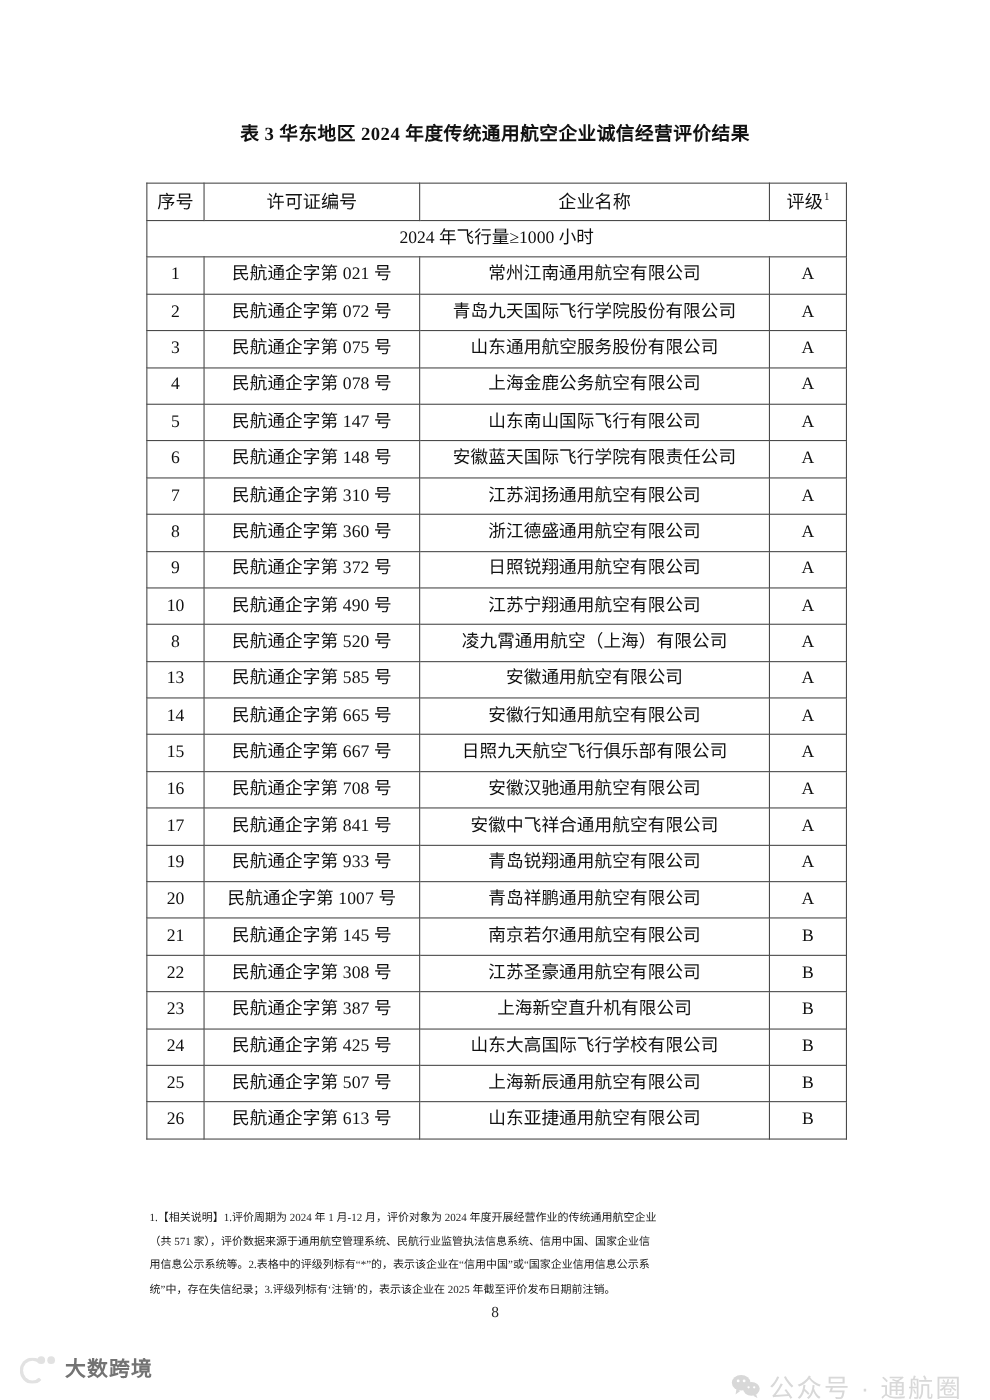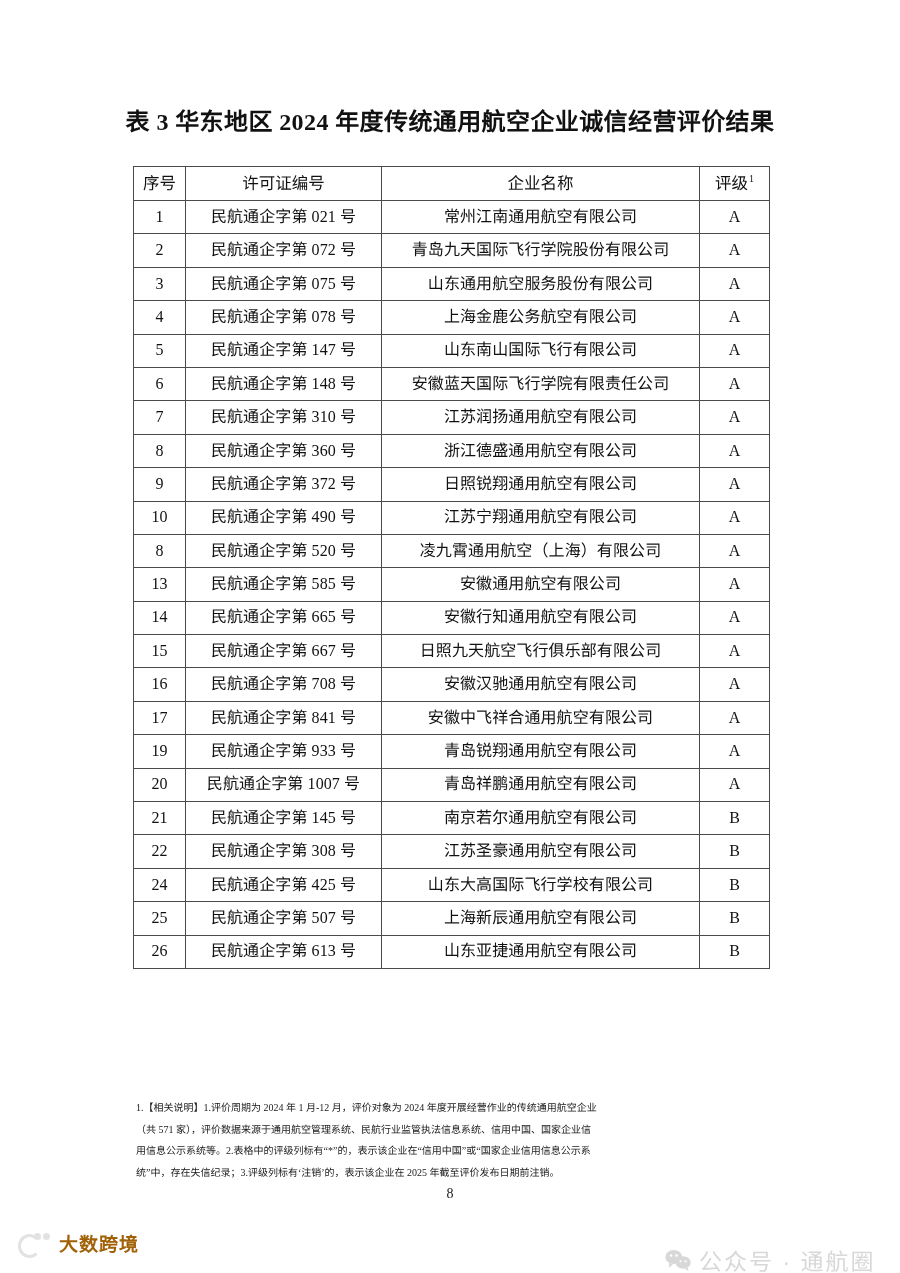--- a/index.html
+++ b/index.html
@@ -21,21 +21,21 @@
     inset: 0;
   }
 
   
   .doc-title {
     position: absolute;
     left: 0;
     top: 108px;
     width: 900px;
     text-align: center;
-    font-size: 24px;
+    font-size: 17px;
     font-weight: 700;
     letter-spacing: 0.4px;
     line-height: 28px;
     white-space: nowrap;
   }
 
   
   .table-wrap {
     position: absolute;
     left: 133px;
@@ -113,21 +113,21 @@
     font-size: 14px;
     color: #222;
   }
 
   
   .wm {
     position: absolute;
     display: flex;
     align-items: center;
     gap: 7px;
-    color: #a16207;
+    color: #737373;
     user-select: none;
   }
   .wm-left {
     left: 18px;
     top: 1229px;
     font-size: 19px;
     font-weight: 700;
     font-family: "Liberation Sans", sans-serif;
     letter-spacing: 1px;
   }
@@ -187,20 +187,23 @@
       </colgroup>
       <thead>
         <tr>
           <th>序号</th>
           <th>许可证编号</th>
           <th>企业名称</th>
           <th><span>评级</span><span class="sup">1</span></th>
         </tr>
       </thead>
       <tbody id="table-body">
+        <tr class="group-row">
+          <td colspan="4">2024 年飞行量≥1000 小时</td>
+        </tr>
       <tr>
             <td class="cell-no">1</td>
             <td class="cell-license">民航通企字第 021 号</td>
             <td class="cell-company">常州江南通用航空有限公司</td>
             <td class="cell-grade">A</td>
           </tr>
           <tr>
             <td class="cell-no">2</td>
             <td class="cell-license">民航通企字第 072 号</td>
             <td class="cell-company">青岛九天国际飞行学院股份有限公司</td>
@@ -305,20 +308,26 @@
           <tr>
             <td class="cell-no">21</td>
             <td class="cell-license">民航通企字第 145 号</td>
             <td class="cell-company">南京若尔通用航空有限公司</td>
             <td class="cell-grade">B</td>
           </tr>
           <tr>
             <td class="cell-no">22</td>
             <td class="cell-license">民航通企字第 308 号</td>
             <td class="cell-company">江苏圣豪通用航空有限公司</td>
+            <td class="cell-grade">B</td>
+          </tr>
+          <tr>
+            <td class="cell-no">23</td>
+            <td class="cell-license">民航通企字第 387 号</td>
+            <td class="cell-company">上海新空直升机有限公司</td>
             <td class="cell-grade">B</td>
           </tr>
           <tr>
             <td class="cell-no">24</td>
             <td class="cell-license">民航通企字第 425 号</td>
             <td class="cell-company">山东大高国际飞行学校有限公司</td>
             <td class="cell-grade">B</td>
           </tr>
           <tr>
             <td class="cell-no">25</td>

